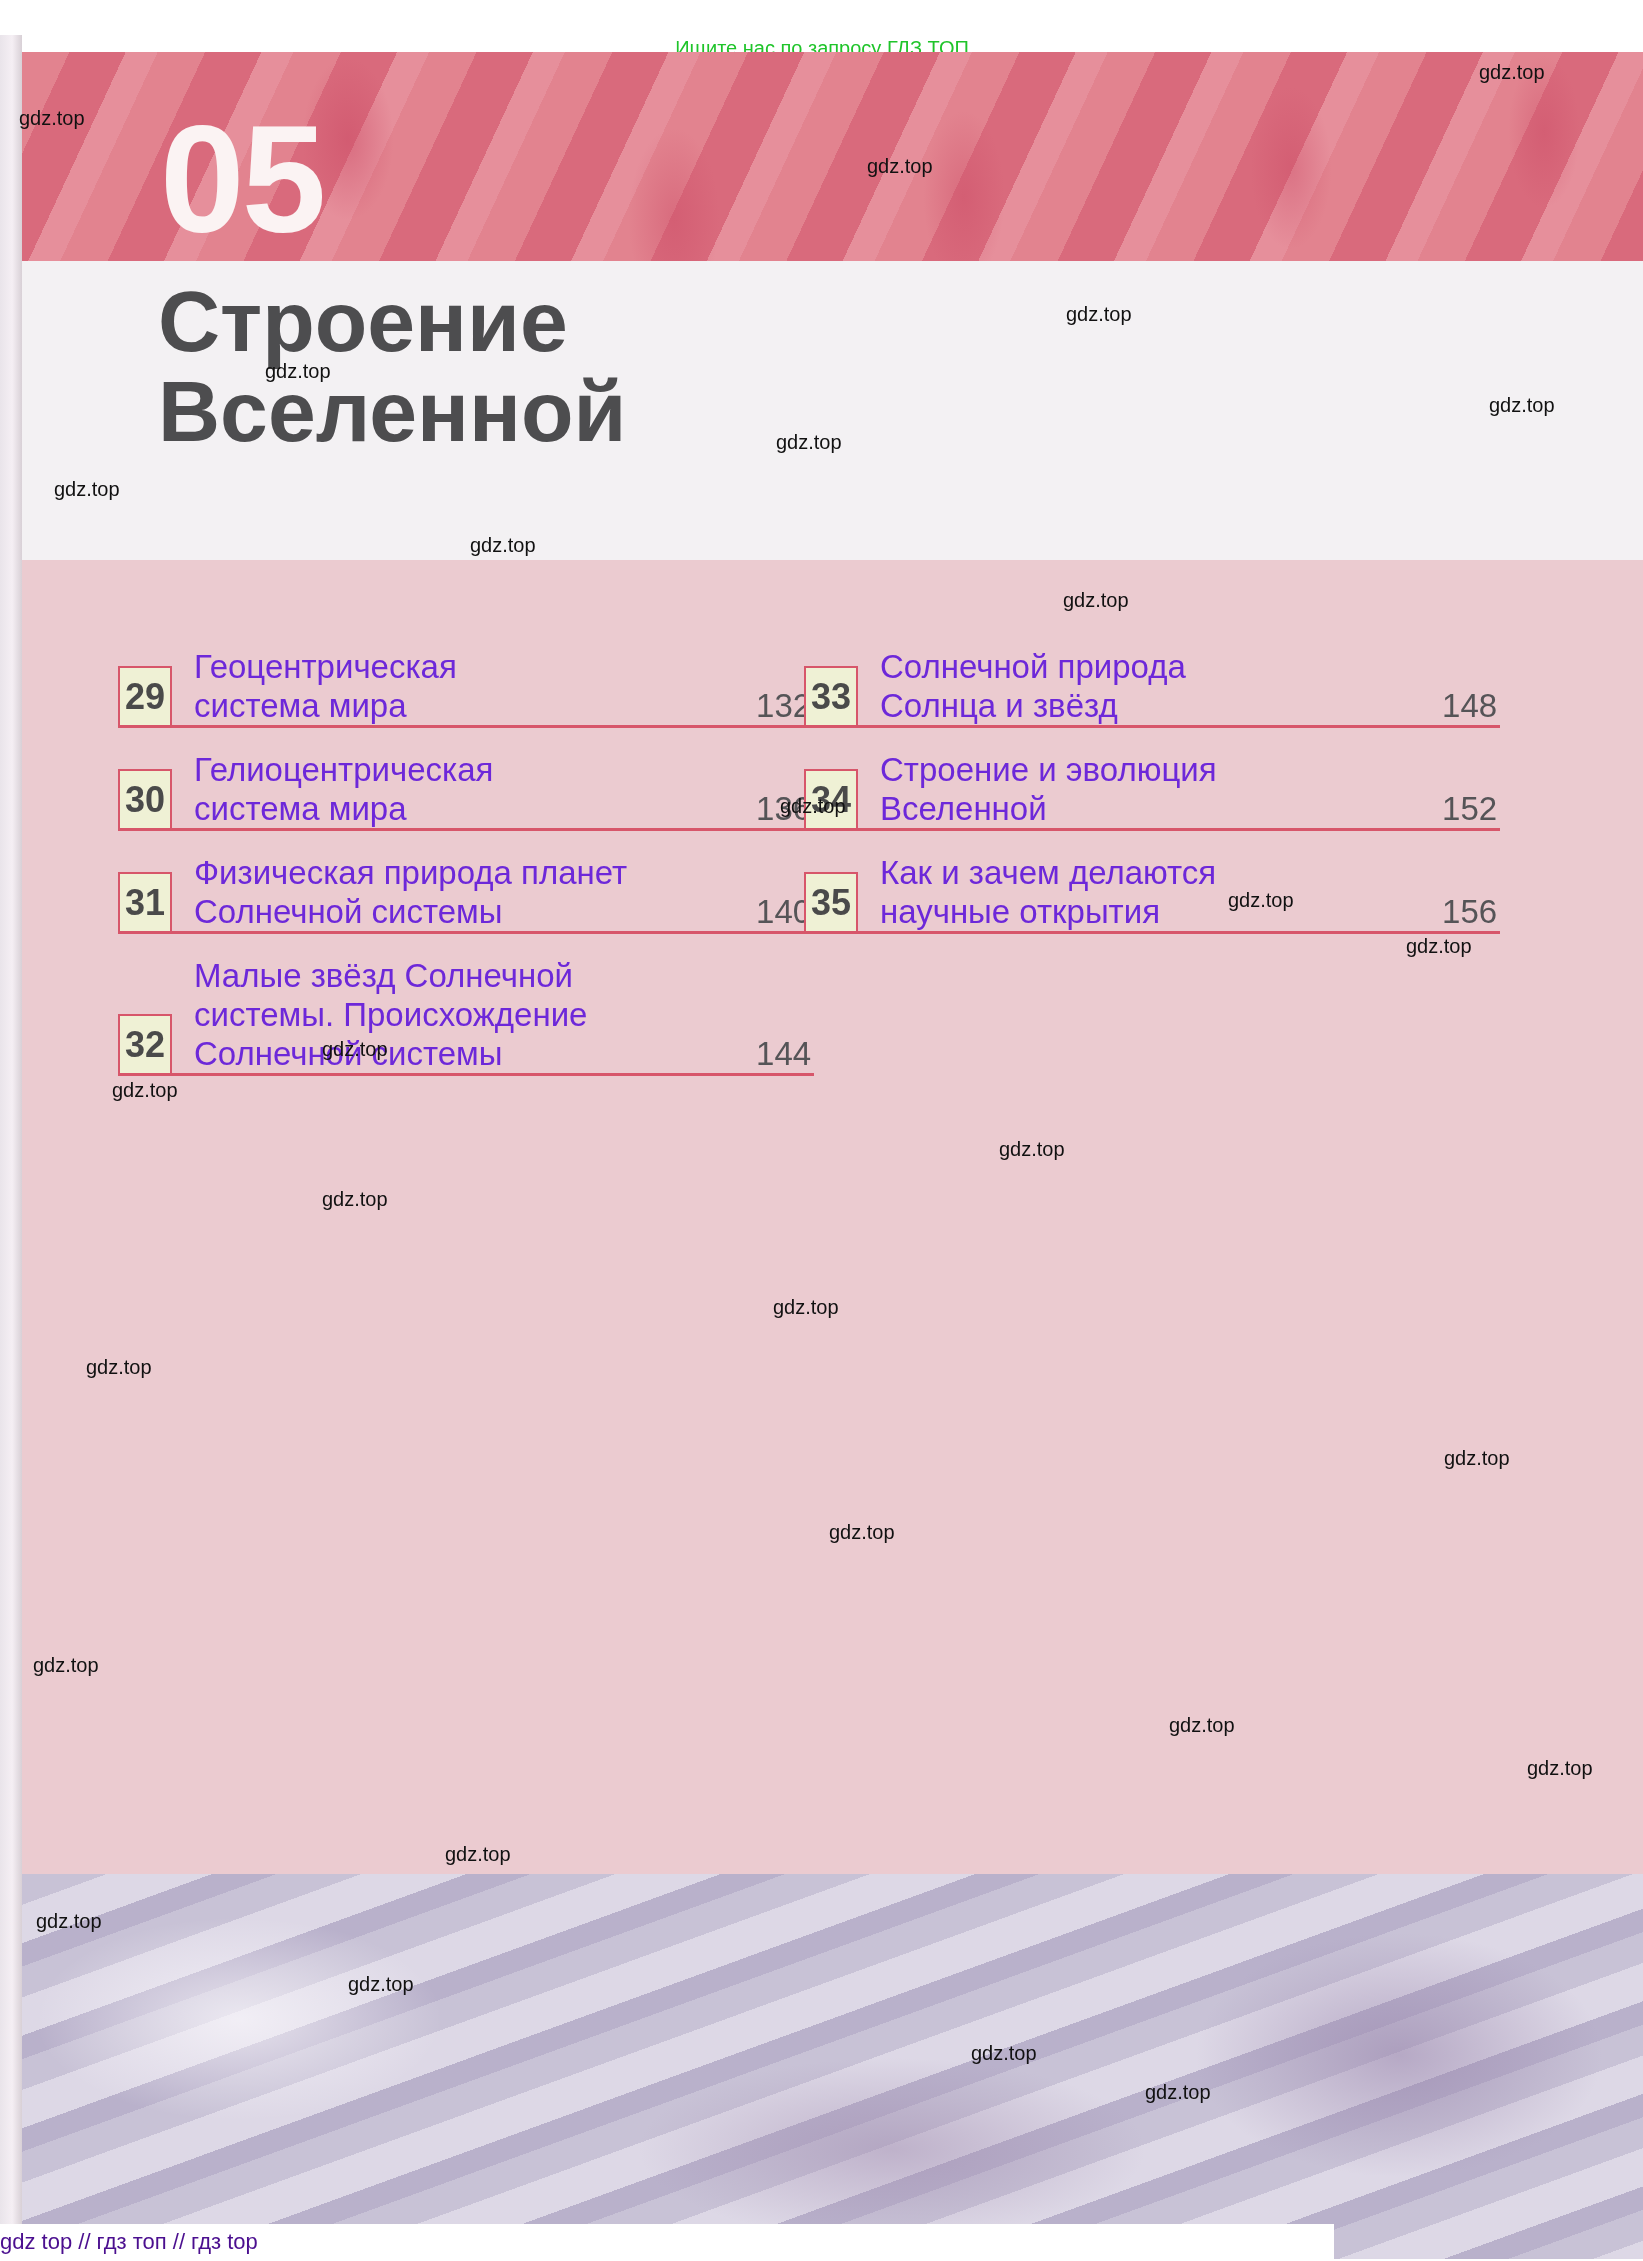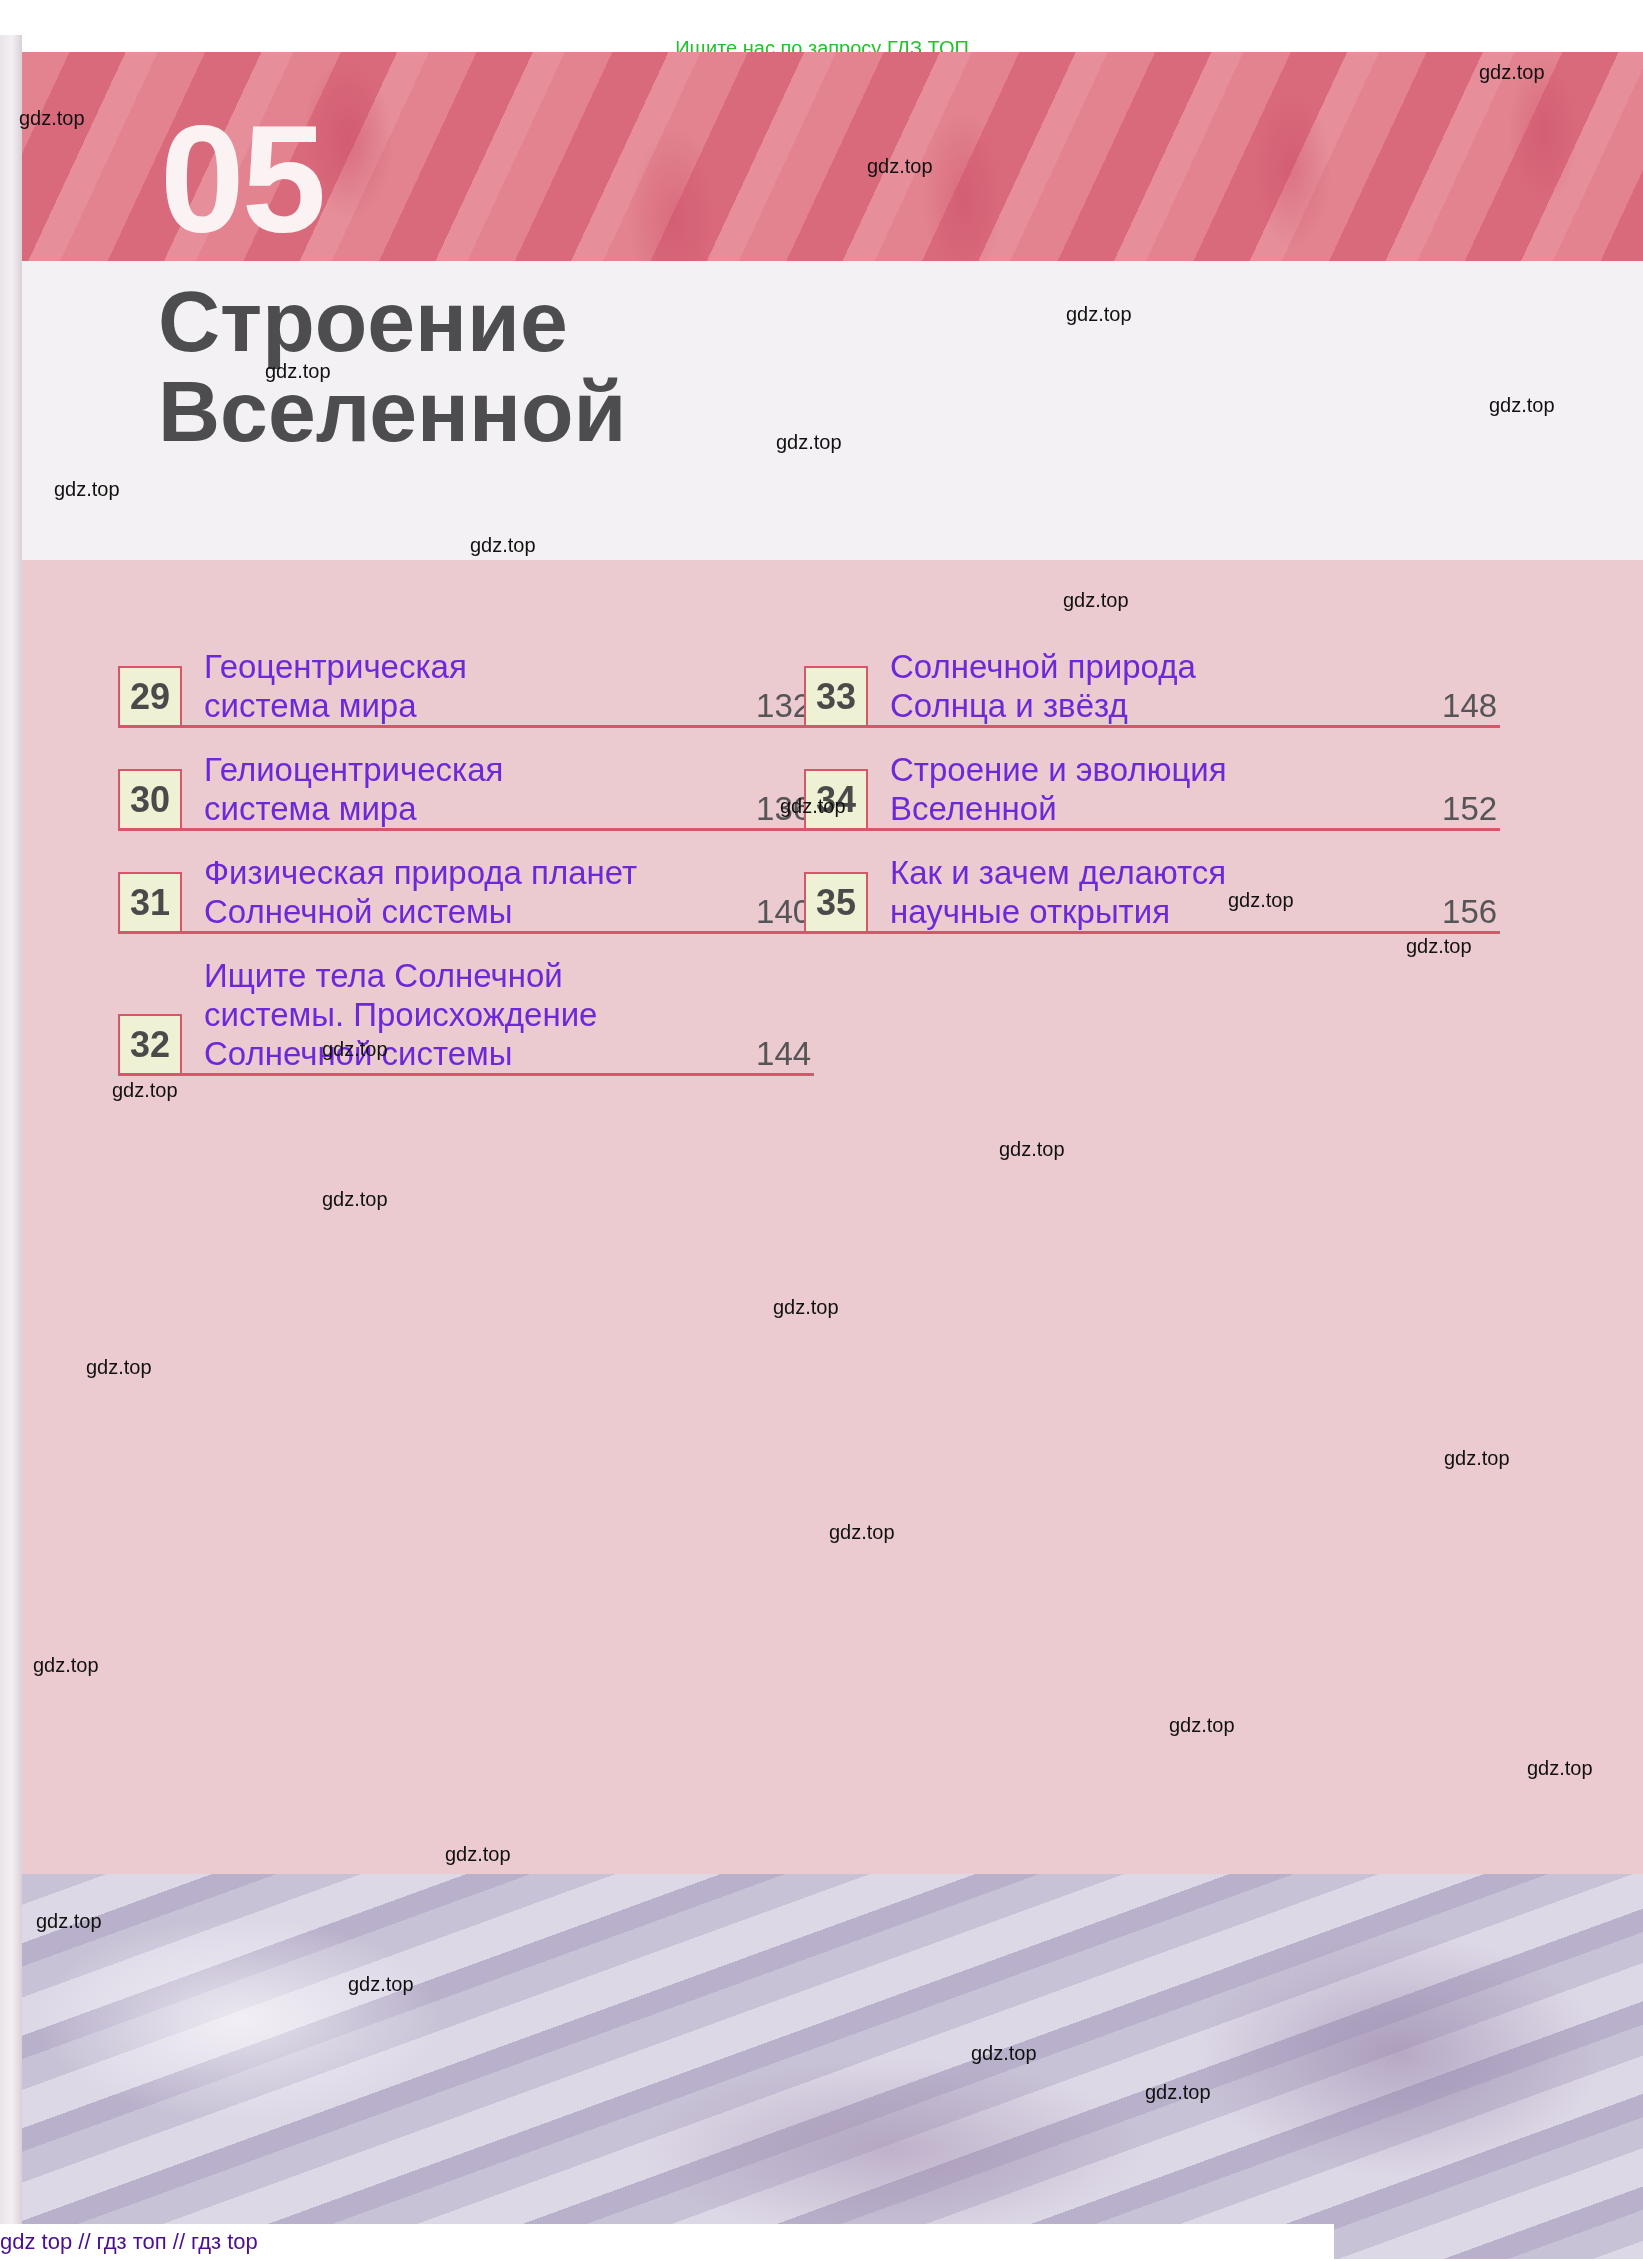--- a/index.html
+++ b/index.html
@@ -58,21 +58,21 @@
   }
   .toc-col { position: absolute; top: 87px; width: 696px; }
   .toc-col.left { left: 96px; }
   .toc-col.right { left: 782px; }
   .toc-entry {
     position: relative; display: flex; align-items: flex-end;
     border-bottom: 3.6px solid #d7566a; margin-bottom: 22px;
     cursor: pointer;
   }
   .num-box {
-    flex: 0 0 auto; width: 64px; height: 59px; box-sizing: border-box;
+    flex: 0 0 auto; width: 54px; height: 59px; box-sizing: border-box;
     background: #eff1d5; border: 2.9px solid #d7566a; border-bottom: none;
     font-weight: bold; font-size: 36px; color: #4a4a4a;
     display: flex; align-items: center; justify-content: center;
     margin-bottom: 0;
   }
   .entry-text {
     flex: 1 1 auto; padding-left: 22px;
     font-size: 33px; line-height: 39px; color: #6d28d9;
     display: flex; flex-direction: column;
   }
@@ -131,21 +131,21 @@
         <div class="num-box">31</div>
         <div class="entry-text">
           <span>Физическая природа планет</span>
           <span>Солнечной системы</span>
         </div>
         <div class="entry-page">140</div>
       </div>
       <div class="toc-entry">
         <div class="num-box">32</div>
         <div class="entry-text">
-          <span>Ищите тела Солнечной</span>
+          <span>Малые звёзд Солнечной</span>
           <span>системы. Происхождение</span>
           <span>Солнечной системы</span>
         </div>
         <div class="entry-page">144</div>
       </div>
     </div>
 
     <div class="toc-col right">
       <div class="toc-entry">
         <div class="num-box">33</div>

